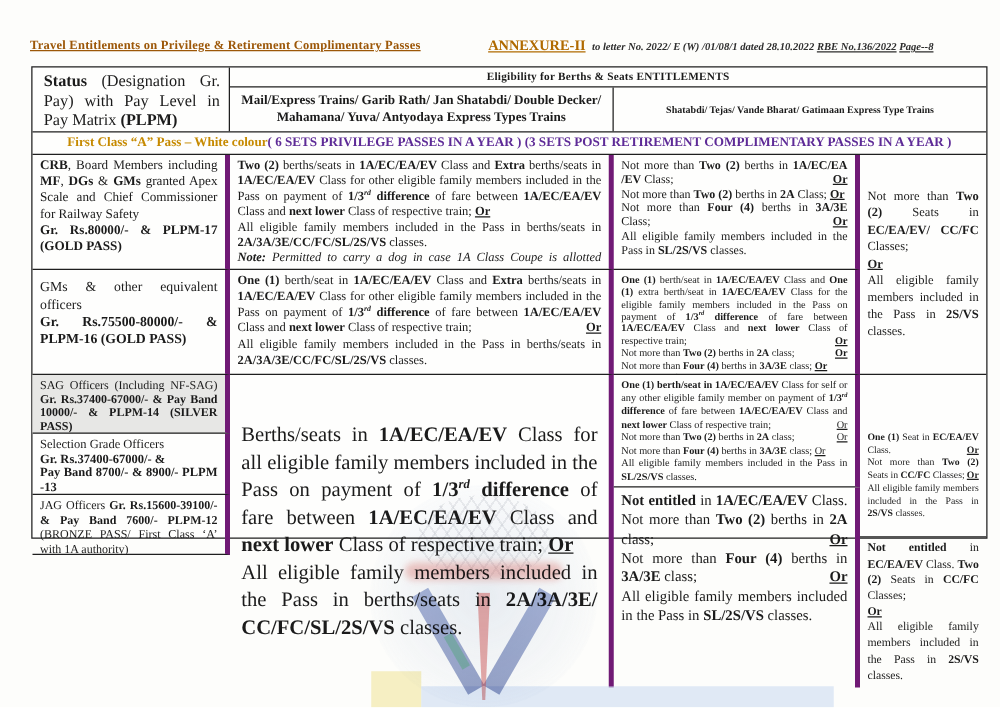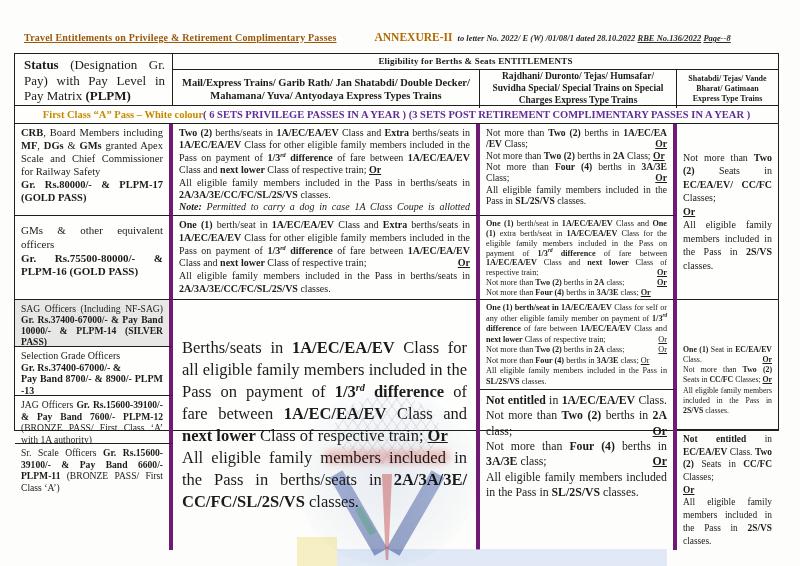--- a/index.html
+++ b/index.html
@@ -4,27 +4,27 @@
 <style>
   * { box-sizing: border-box; margin: 0; padding: 0; }
   html,body { background:#ffffff; }
   .page {
     position: relative; width: 800px; height: 566px;
     background: #fdfdfb; overflow: hidden;
     font-family: "Liberation Serif", "DejaVu Serif", serif;
     color: #1b1b1b;
   }
   
-  .titlebar { position:absolute; left:24px; top:31px; right:8px; display:flex; align-items:center; gap:38px; white-space:nowrap; }
+  .titlebar { position:absolute; left:24px; top:31px; right:8px; display:flex; align-items:flex-start; gap:54px; white-space:nowrap; }
   .doc-title { font-size:10px; font-weight:bold; text-decoration:underline; color: var(--title-brown, #9c5708); letter-spacing:.2px; }
   .annex { font-size:8.5px; font-weight:bold; font-style:italic; color:#2d2d2d; }
-  .annexure { font-size:11.5px; font-weight:bold; font-style:normal; color: var(--annexure-orange, #b06a00); margin-right:3px; }
+  .annexure { font-size:11.5px; font-weight:bold; font-style:normal; text-decoration:underline; color: var(--annexure-orange, #b06a00); margin-right:3px; }
   .annex u { text-decoration:underline; }
   
-  .tbl { position:absolute; left:14px; top:53px; width:765px; height:378px; border:1.5px solid #1f1f1f; display:flex; flex-direction:column; background:#fefefd; }
+  .tbl { position:absolute; left:25px; top:53px; width:765px; height:378px; border:1.5px solid #1f1f1f; display:flex; flex-direction:column; background:#fefefd; }
   .band-top { display:flex; height:52px; border-bottom:1px solid #1f1f1f; }
   .status-cell { width:158px; border-right:1px solid #1f1f1f; padding:3px 7px 2px 9px; font-size:13px; line-height:1.2; text-align:justify; }
   .head-right { flex:1; display:flex; flex-direction:column; }
   .elig { height:16px; border-bottom:1px solid #1f1f1f; text-align:center; font-weight:bold; font-size:9px; line-height:15px; letter-spacing:.2px; }
   .head-cols { flex:1; display:flex; }
   .hc { border-right:1px solid #1f1f1f; display:flex; align-items:center; justify-content:center; text-align:center; font-weight:bold; padding:1px 6px; }
   .hc.mail { width:307px; font-size:10.5px; line-height:1.25; }
   .hc.raj  { width:197px; font-size:9.5px;  line-height:1.25; }
   .hc.shat { flex:1; font-size:8px; line-height:1.2; border-right:none; }
   .banner { height:18px; border-bottom:1px solid #1f1f1f; text-align:center; font-weight:bold; font-size:10.5px; line-height:17px; white-space:nowrap; }
@@ -92,39 +92,37 @@
   </div>
 
   <div class="tbl">
 
     <div class="band-top">
       <div class="status-cell"><b>Status</b> (Designation Gr. Pay) with Pay Level in Pay Matrix <b>(PLPM)</b></div>
       <div class="head-right">
         <div class="elig">Eligibility for Berths &amp; Seats ENTITLEMENTS</div>
         <div class="head-cols">
           <div class="hc mail">Mail/Express Trains/ Garib Rath/ Jan Shatabdi/ Double Decker/ Mahamana/ Yuva/ Antyodaya Express Types Trains</div>
-          <div class="hc raj">Rajdhani/ Duronto/ Tejas/ Humsafar/ Suvidha Special/ Special Trains on Special Charges Express Type Trains</div>
           <div class="hc shat">Shatabdi/ Tejas/ Vande Bharat/ Gatimaan Express Type Trains</div>
         </div>
       </div>
     </div>
 
     <div class="banner">
       <span class="p1">First Class “A” Pass – White colour</span><span class="p2">( 6 SETS PRIVILEGE PASSES IN A YEAR ) (3 SETS POST RETIREMENT COMPLIMENTARY PASSES IN A YEAR )</span>
     </div>
 
     <div class="body">
 
       <div class="bcol col1">
         <div class="c crb-s"><b>CRB</b>, Board Members including <b>MF</b>, <b>DGs</b> &amp; <b>GMs</b> granted Apex Scale and Chief Commissioner for Railway Safety<br><b>Gr. Rs.80000/- &amp; PLPM-17 (GOLD PASS)</b></div>
         <div class="c gms-s">GMs &amp; other equivalent officers<br><b>Gr. Rs.75500-80000/- &amp; PLPM-16 (GOLD PASS)</b></div>
         <div class="c sag-s shade">SAG Officers (Including NF-SAG) <b>Gr. Rs.37400-67000/- &amp; Pay Band 10000/- &amp; PLPM-14 (SILVER PASS)</b></div>
         <div class="c sel-s">Selection Grade Officers<br><b>Gr. Rs.37400-67000/- &amp;<br>Pay Band 8700/- &amp; 8900/- PLPM -13</b></div>
         <div class="c jag-s">JAG Officers <b>Gr. Rs.15600-39100/- &amp; Pay Band 7600/- PLPM-12</b> (BRONZE PASS/ First Class ‘A’ with 1A authority)</div>
-        <div class="c sr-s grow bb0">Sr. Scale Officers <b>Gr. Rs.15600-39100/- &amp; Pay Band 6600/- PLPM-11</b> (BRONZE PASS/ First Class ‘A’)</div>
       </div>
 
       <div class="bcol col2">
         <div class="c crb-m"><b>Two (2)</b> berths/seats in <b>1A/EC/EA/EV</b> Class and <b>Extra</b> berths/seats in <b>1A/EC/EA/EV</b> Class for other eligible family members included in the Pass on payment of <b>1/3<sup>rd</sup> difference</b> of fare between <b>1A/EC/EA/EV</b> Class and <b>next lower</b> Class of respective train; <u><b>Or</b></u><br>All eligible family members included in the Pass in berths/seats in <b>2A/3A/3E/CC/FC/SL/2S/VS</b> classes.<br><i><b>Note:</b> Permitted to carry a dog in case 1A Class Coupe is allotted exclusively.</i></div>
         <div class="c gms-m"><b>One (1)</b> berth/seat in <b>1A/EC/EA/EV</b> Class and <b>Extra</b> berths/seats in <b>1A/EC/EA/EV</b> Class for other eligible family members included in the Pass on payment of <b>1/3<sup>rd</sup> difference</b> of fare between <b>1A/EC/EA/EV</b> Class and <b>next lower</b> Class of respective train; <span class="orr"><u><b>Or</b></u></span><br>All eligible family members included in the Pass in berths/seats in <b>2A/3A/3E/CC/FC/SL/2S/VS</b> classes.</div>
         <div class="c big grow bb0">
           <div class="big-inner">Berths/seats in <b>1A/EC/EA/EV</b> Class for all eligible family members included in the Pass on payment of <b>1/3<sup>rd</sup> difference</b> of fare between <b>1A/EC/EA/EV</b> Class and <b>next lower</b> Class of respective train; <u><b>Or</b></u><br>All eligible family members included in the Pass in berths/seats in <b>2A/3A/3E/ CC/FC/SL/2S/VS</b> classes.</div>
         </div>
       </div>
 

